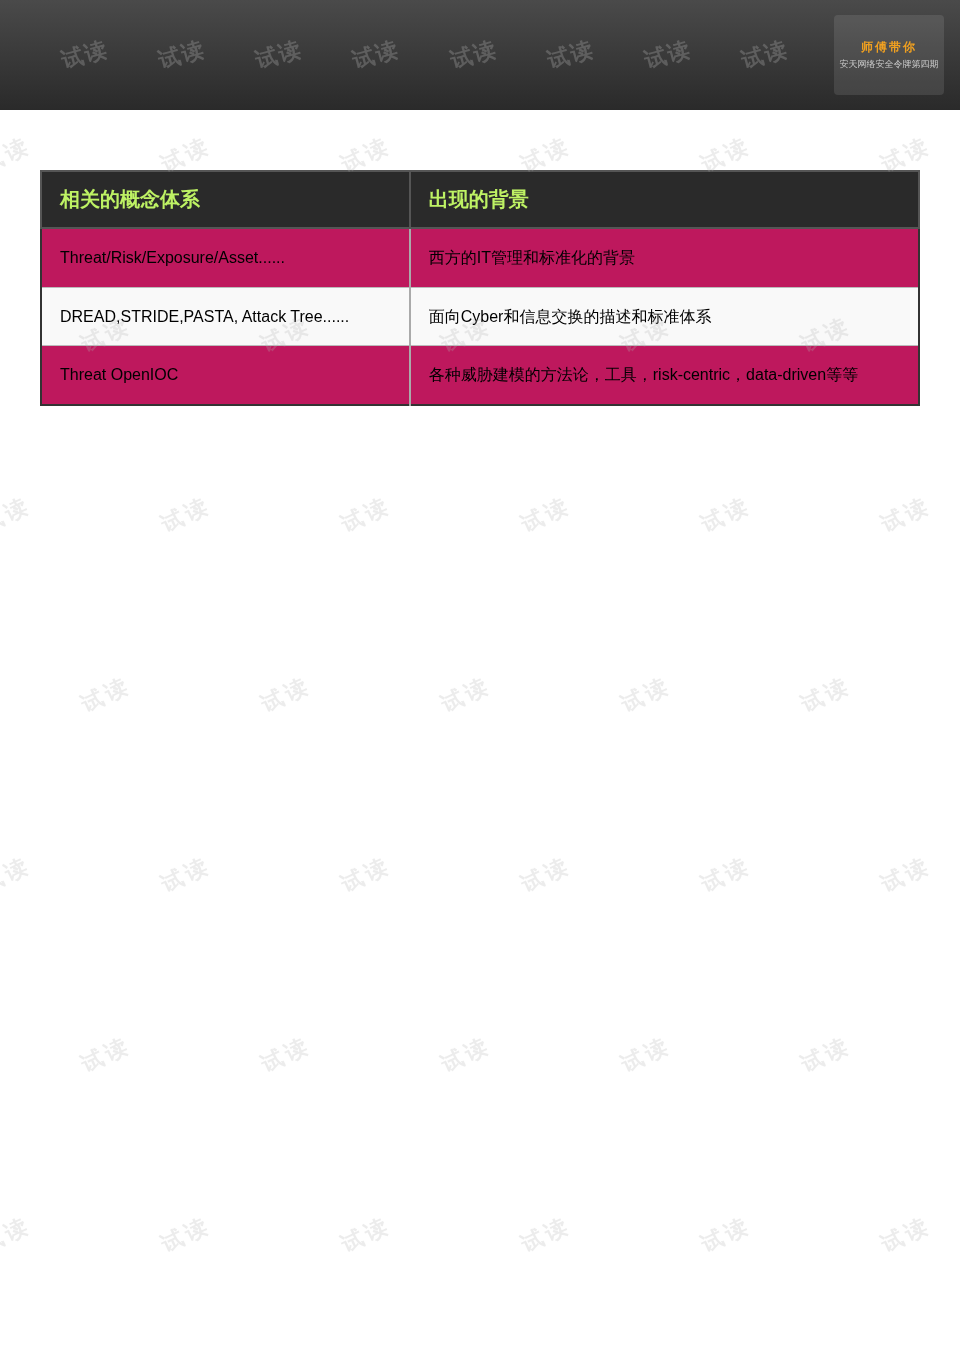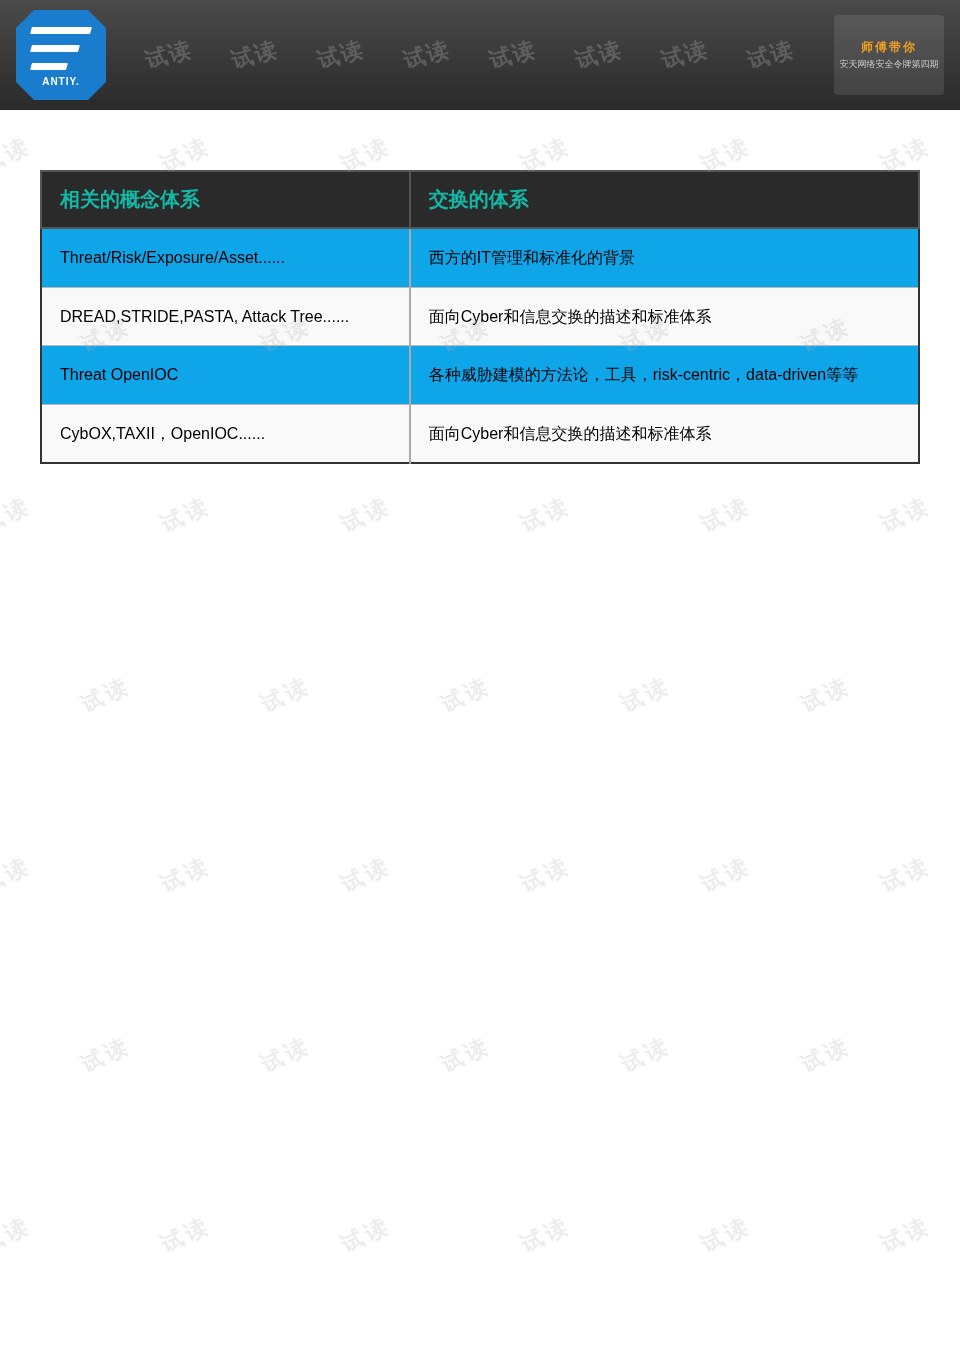--- a/index.html
+++ b/index.html
@@ -124,33 +124,33 @@
 
     
     .data-table {
       width: 100%;
       border-collapse: collapse;
       margin-top: 20px;
       border: 2px solid #333;
     }
     .data-table th {
       background: #2a2a2a;
-      color: #14b8a6;
+      color: #bef264;
       padding: 14px 18px;
       font-size: 20px;
       font-weight: bold;
       text-align: left;
       border: 2px solid #555;
     }
     .data-table td {
       padding: 16px 18px;
       font-size: 16px;
       vertical-align: top;
       border: 1px solid #ccc;
-      background: #0ea5e9;
+      background: #be185d;
       line-height: 1.6;
     }
     .data-table tr:nth-child(even) td {
       background: #f9f9f9;
     }
     .data-table td:first-child {
       width: 42%;
       border-right: 2px solid #aaa;
       font-weight: 500;
     }
@@ -200,28 +200,20 @@
   <span class="watermark-text" style="top:1040px; left:800px">试读</span>
   <span class="watermark-text" style="top:1220px; left:-20px">试读</span>
   <span class="watermark-text" style="top:1220px; left:160px">试读</span>
   <span class="watermark-text" style="top:1220px; left:340px">试读</span>
   <span class="watermark-text" style="top:1220px; left:520px">试读</span>
   <span class="watermark-text" style="top:1220px; left:700px">试读</span>
   <span class="watermark-text" style="top:1220px; left:880px">试读</span>
 </div>
 
 <div class="header">
-  <div class="logo-box">
-    <div class="logo-stripes">
-      <div class="logo-stripe"></div>
-      <div class="logo-stripe"></div>
-      <div class="logo-stripe"></div>
-    </div>
-    <div class="logo-text">ANTIY.</div>
-  </div>
   <div class="header-watermarks">
     <span class="header-wm">试读</span>
     <span class="header-wm">试读</span>
     <span class="header-wm">试读</span>
     <span class="header-wm">试读</span>
     <span class="header-wm">试读</span>
     <span class="header-wm">试读</span>
     <span class="header-wm">试读</span>
     <span class="header-wm">试读</span>
   </div>
@@ -229,35 +221,31 @@
     <div class="brand-top">师傅带你</div>
     <div class="brand-bottom">安天网络安全令牌第四期</div>
   </div>
 </div>
 
 <div class="main">
   <table class="data-table">
     <thead>
       <tr>
         <th>相关的概念体系</th>
-        <th>交换的体系</th>
+        <th>出现的背景</th>
       </tr>
     </thead>
     <tbody>
       <tr>
         <td>Threat/Risk/Exposure/Asset......</td>
         <td>西方的IT管理和标准化的背景</td>
       </tr>
       <tr>
         <td>DREAD,STRIDE,PASTA, Attack Tree......</td>
         <td>面向Cyber和信息交换的描述和标准体系</td>
       </tr>
       <tr>
         <td>Threat OpenIOC</td>
         <td>各种威胁建模的方法论，工具，risk-centric，data-driven等等</td>
-      </tr>
-      <tr>
-        <td>CybOX,TAXII，OpenIOC......</td>
-        <td>面向Cyber和信息交换的描述和标准体系</td>
       </tr>
     </tbody>
   </table>
 </div>
 
 </body></html>

